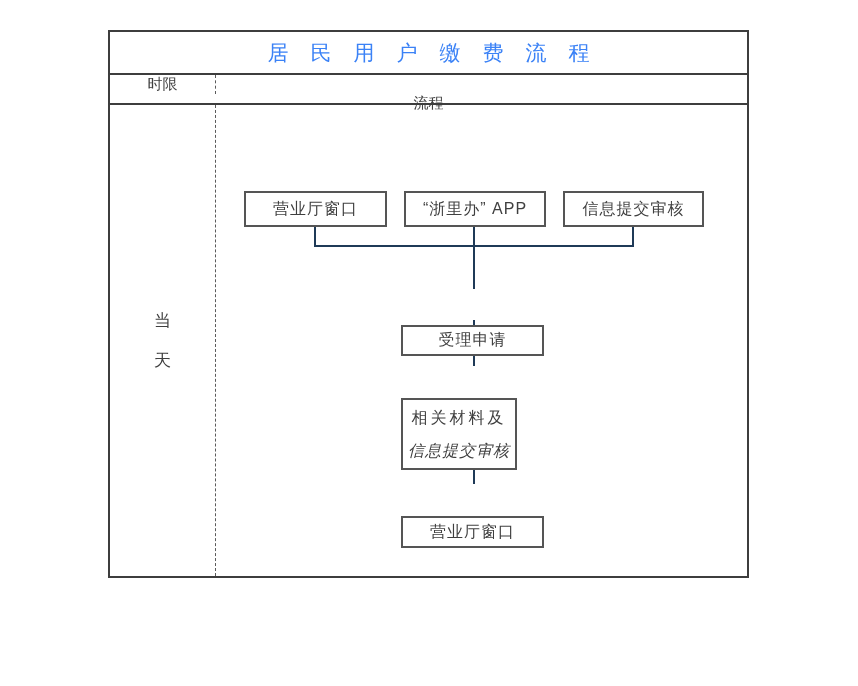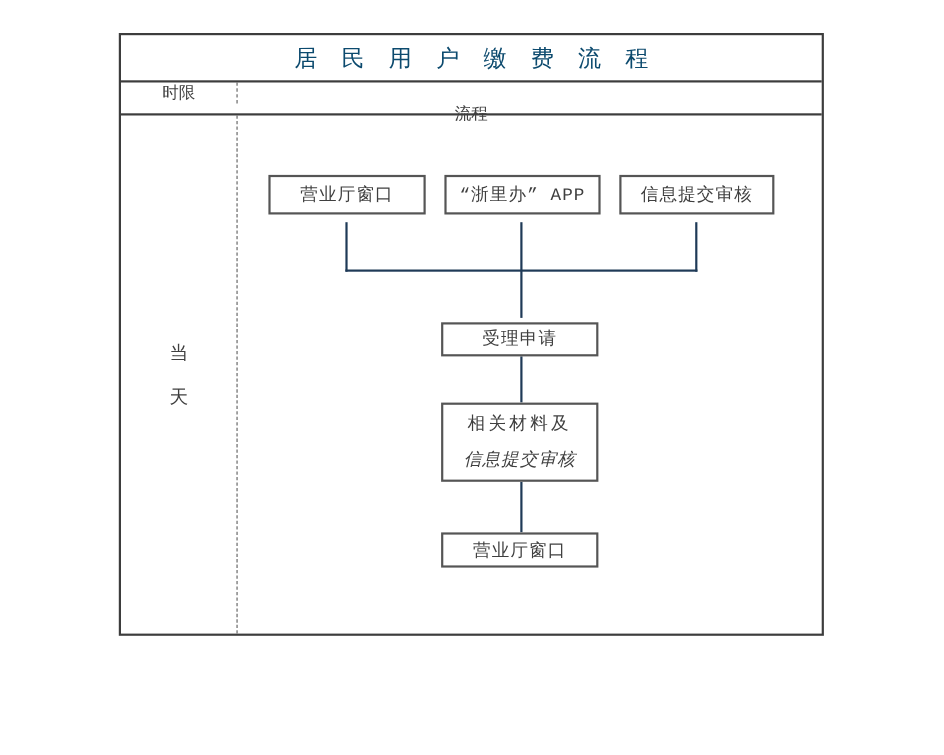--- a/index.html
+++ b/index.html
@@ -21,21 +21,21 @@
   }
 
   
   .title-row {
     height: 43px;
     border-bottom: 2px solid #3d3d3d;
     display: flex; align-items: center; justify-content: center;
     font-size: 21px;
     letter-spacing: 22px;
     padding-left: 22px; 
-    color: #0c4a6e;
+    color: #3b82f6;
   }
 
   
   .header-row {
     height: 30px;
     border-bottom: 2px solid #3d3d3d;
     display: flex;
     font-size: 15px;
     color: #3f3f3f;
     flex-direction: column;
@@ -64,26 +64,27 @@
   .fbox {
     position: absolute;
     border: 2px solid #555555;
     background: #ffffff;
     display: flex; flex-direction: column;
     align-items: center; justify-content: center;
     font-size: 16px;
     color: #3f3f3f;
     text-align: center;
     letter-spacing: 1px;
+    margin-top: 32px;
   }
   .fbox.channel-1 { left: 28px;  top: 54px;  width: 143px; height: 36px; }
-  .fbox.channel-2 { left: 188px; top: 54px;  width: 142px; height: 36px; font-family: Liberation Mono, monospace; }
+  .fbox.channel-2 { left: 188px; top: 54px;  width: 142px; height: 36px; }
   .fbox.channel-3 { left: 347px; top: 54px;  width: 141px; height: 36px; }
   .fbox.accept    { left: 185px; top: 188px; width: 143px; height: 31px; }
-  .fbox.review    { left: 185px; top: 261px; width: 143px; height: 72px; line-height: 33px; }
+  .fbox.review    { left: 185px; top: 261px; width: 116px; height: 72px; line-height: 33px; }
   .fbox.review .l1 { letter-spacing: 3px; }
   .fbox.review .l2 { letter-spacing: 1px; font-style: italic; }
   .fbox.handle    { left: 185px; top: 379px; width: 143px; height: 32px; }
 
   
   .line { position: absolute; background: #1f3a57; }
   .line.v { width: 2px; }
   .line.h { height: 2px; }
   .stub-left  { left: 98px;  top: 97px;  height: 45px; }
   .stub-right { left: 416px; top: 97px;  height: 45px; }

